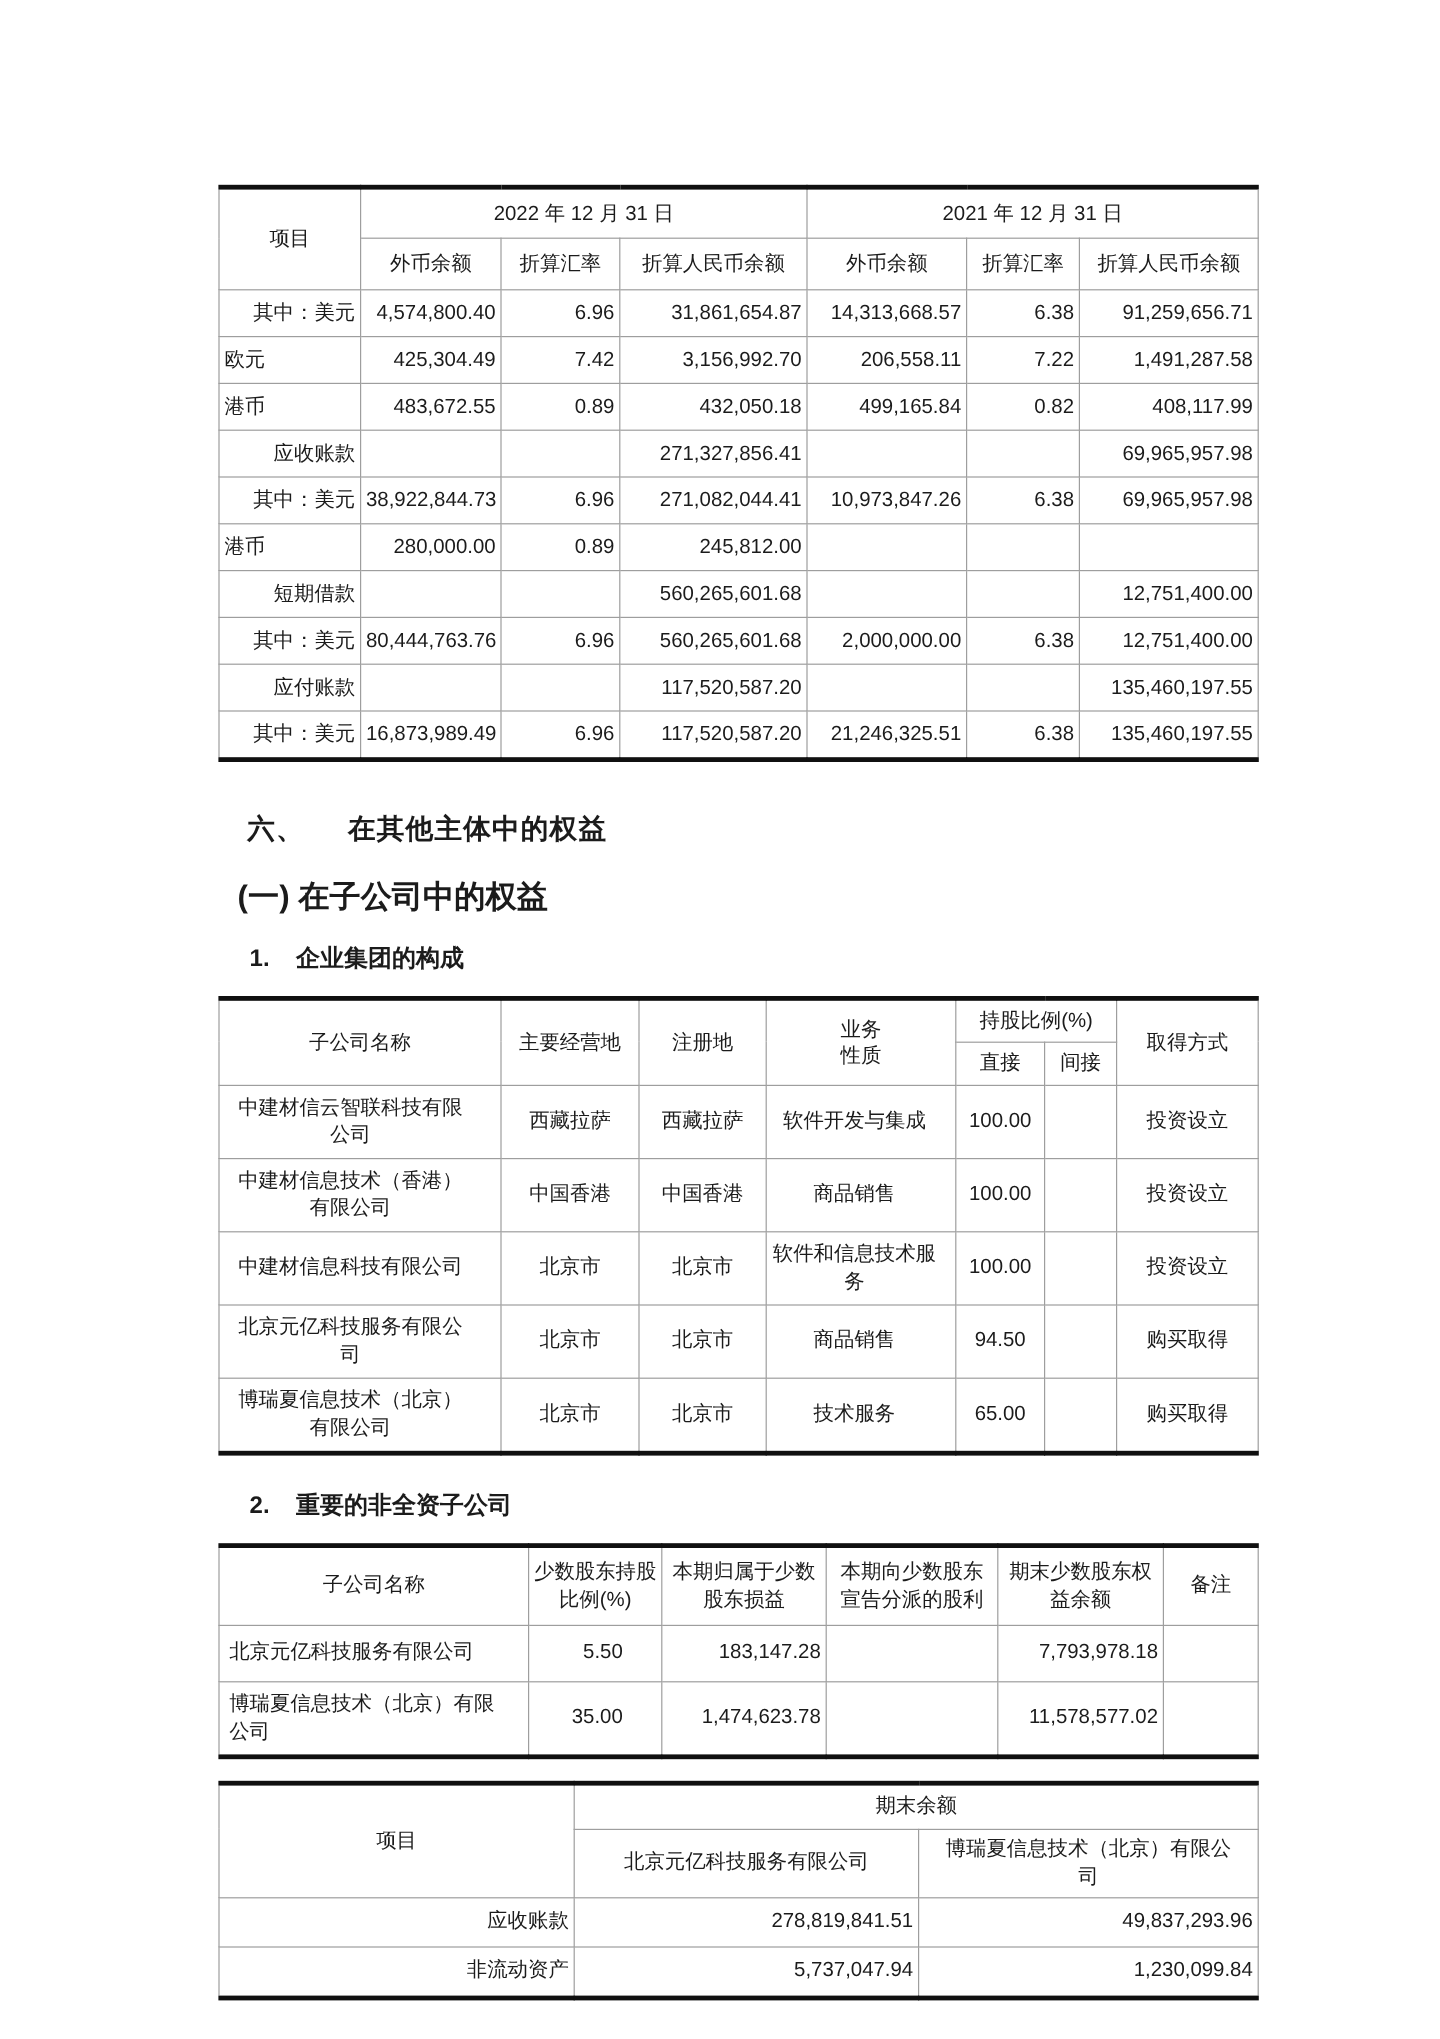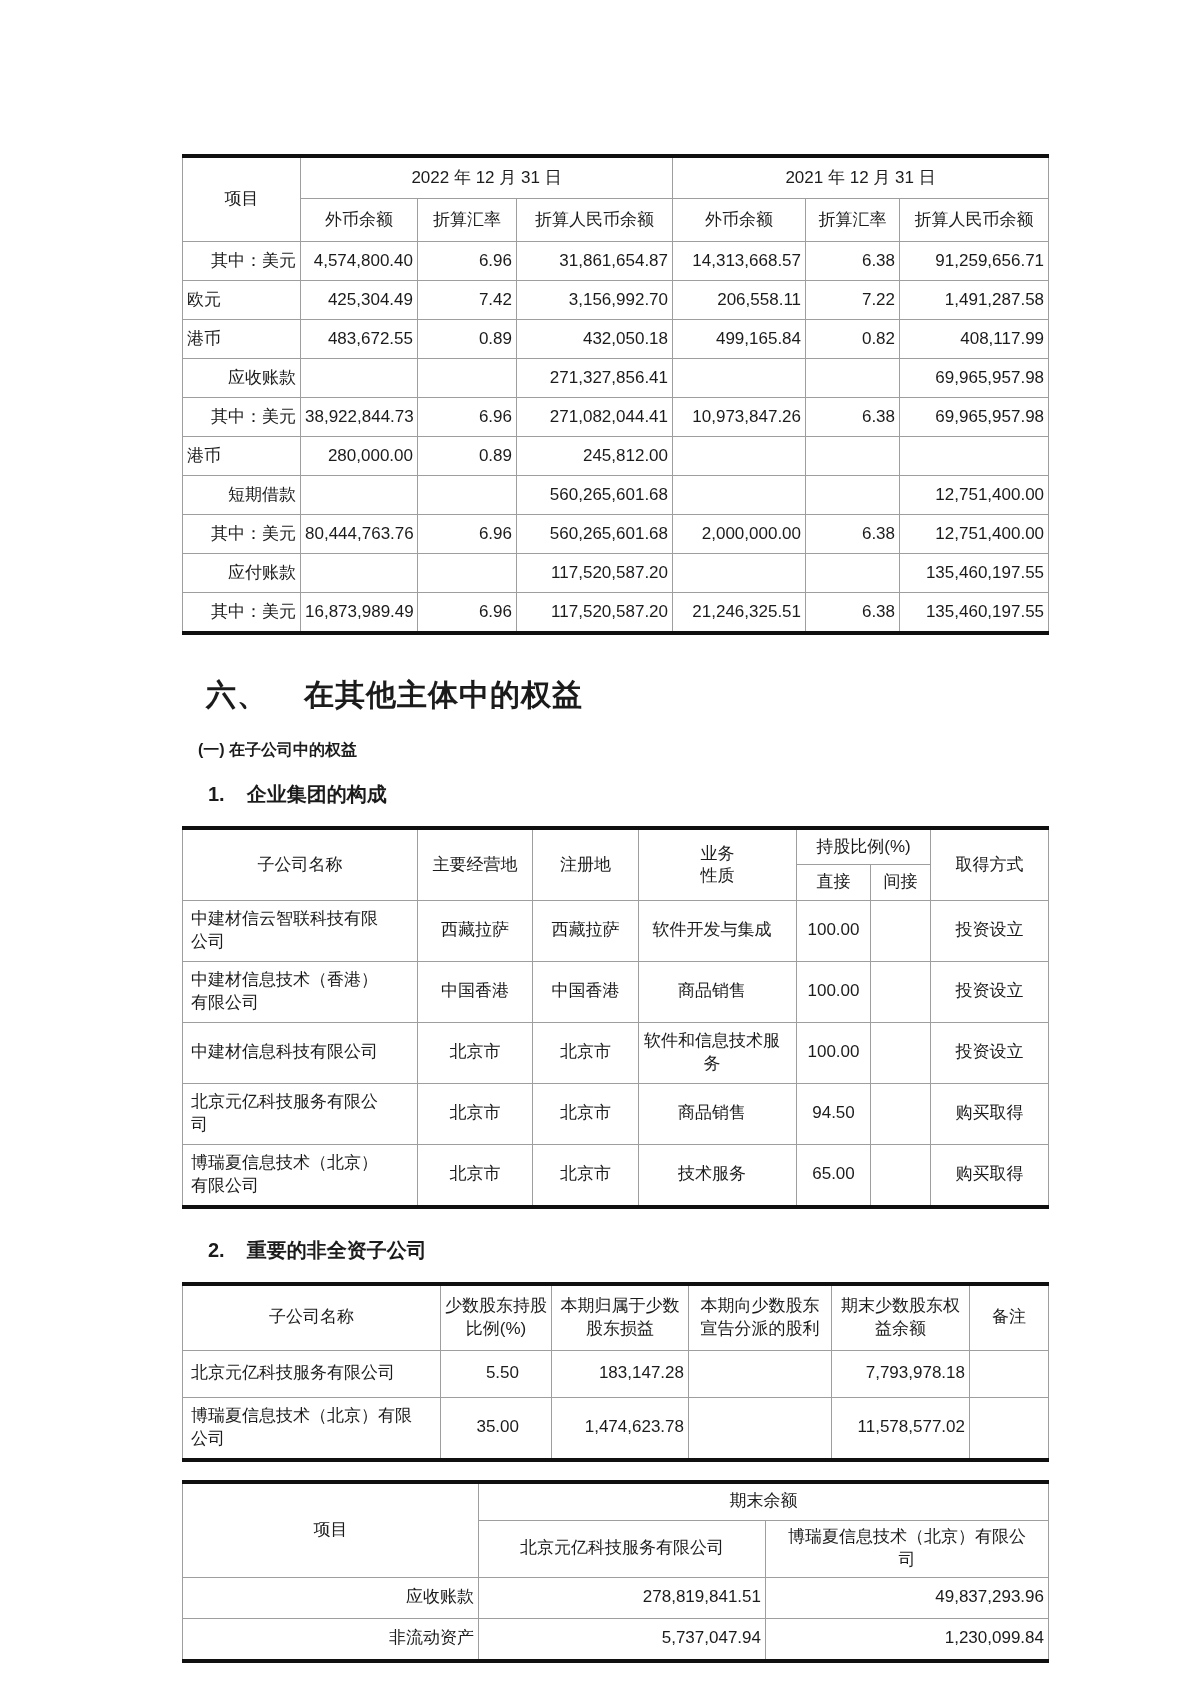--- a/index.html
+++ b/index.html
@@ -33,40 +33,40 @@
   .pre { white-space:pre-line; }
 
   
   .t1 thead tr.r1 th { height:36px; }
   .t1 thead tr.r2 th { height:38px; }
   .t1 td { height:34px; }
 
   
   .t2 thead tr { height:36px; }
   .t2 td { height:54px; }
-  .t2 td.name { text-align:left; padding:3px 24px 3px 8px; }
+  .t2 td.name { text-align:center; padding:3px 24px 3px 8px; }
   .t2 td.biz  { padding-left:1px; padding-right:12px; }
 
   
   .t3 thead th { height:60px; }
   .t3 td { height:40px; }
   .t3 tbody tr.tall td { height:54px; }
   .t3 td.name3 { text-align:left; padding:3px 25px 3px 8px; }
   .t3 td.num-pad { padding-right:32px; }
 
   
   .t4 thead tr.r1 th { height:32px; }
   .t4 thead tr.r2 th { height:52px; padding-left:20px; padding-right:20px; }
   .t4 td { height:36px; }
   .t4 td.lab-l { padding-left:8px; }
 
   
-  .h-main { margin:40px 0 16px 24px; font-size:30px; font-weight:bold; letter-spacing:1px; }
+  .h-main { margin:40px 0 16px 24px; font-size:23px; font-weight:bold; letter-spacing:1px; }
   .h-main .gap { margin-left:36px; }
-  .h-sub  { margin:24px 0 0 16px; font-size:16px; font-weight:bold; }
+  .h-sub  { margin:24px 0 0 16px; font-size:26px; font-weight:bold; }
   .h-item { margin:20px 0 0 26px; font-size:20px; font-weight:bold; }
   .h-item .gap { margin-left:22px; }
   .mt-t2 { margin-top:18px; }
   .mt-h2 { margin-top:28px; }
   .mt-t3 { margin-top:18px; }
   .mt-h3 { margin-top:30px; }
   .mt-t4 { margin-top:18px; }
 </style>
 </head>
 <body>

